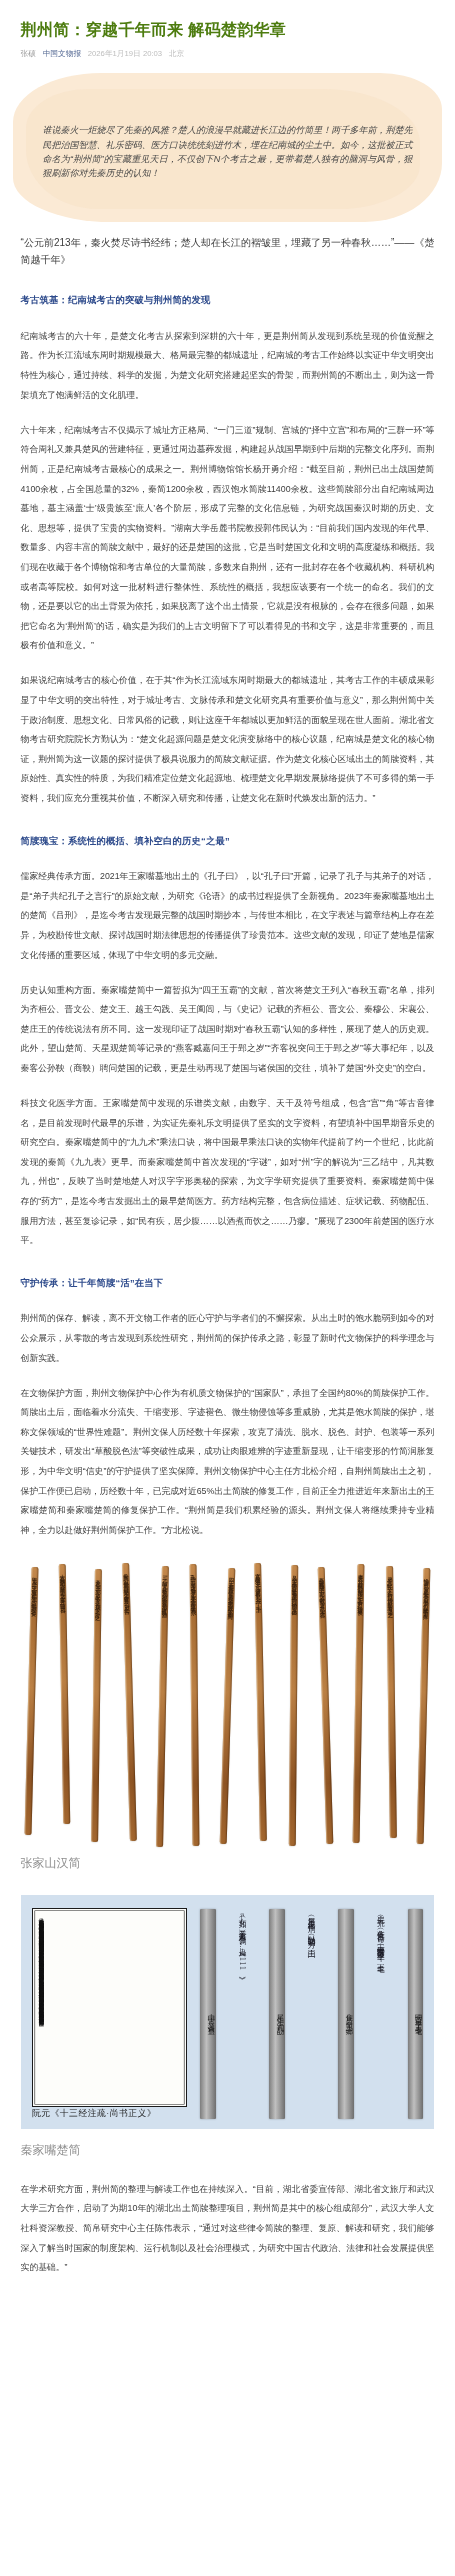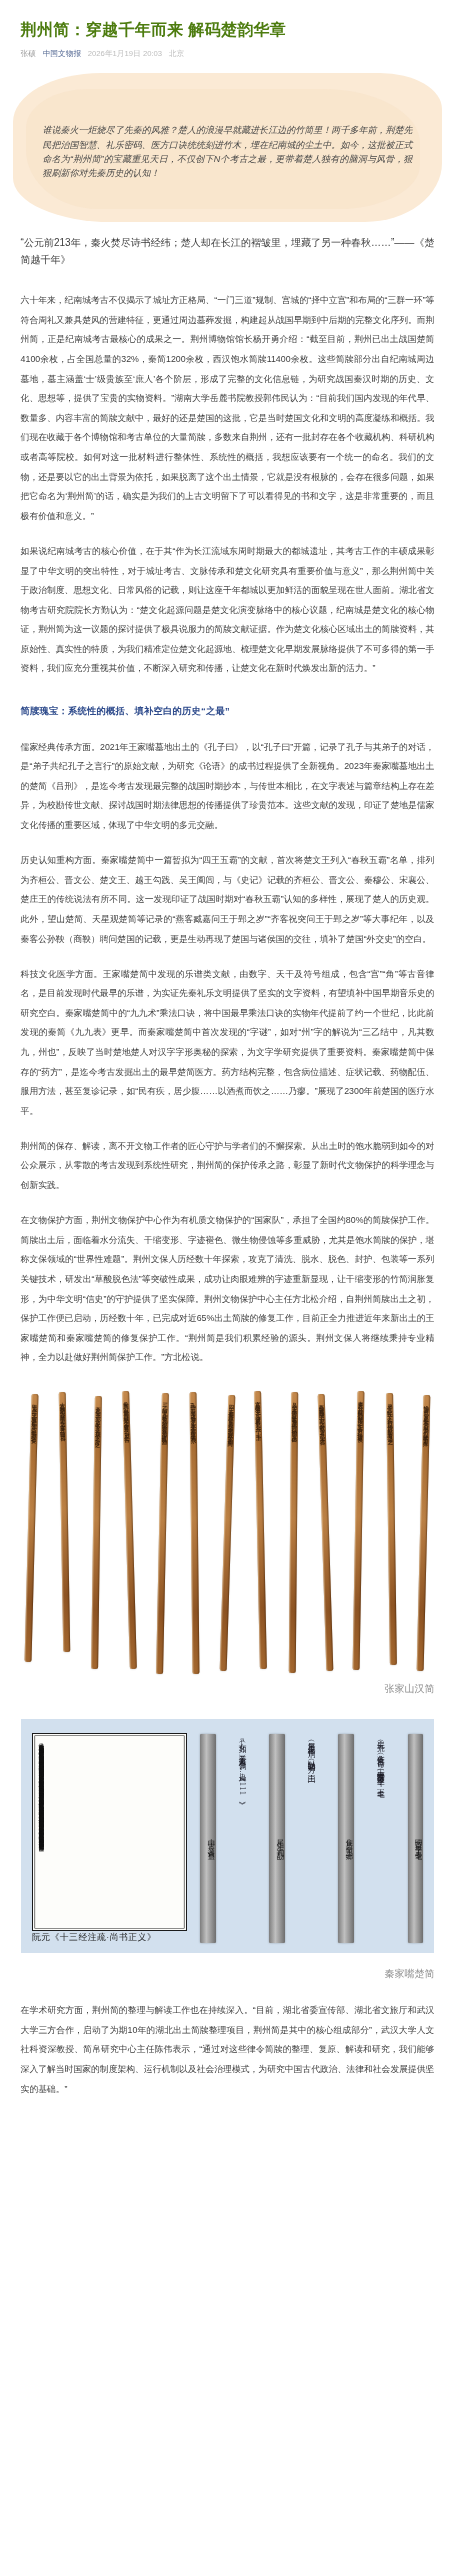--- a/index.html
+++ b/index.html
@@ -20,21 +20,21 @@
   .quote{font-size:10px;line-height:16.5px;margin:13.4px 0 23px;text-align:justify;color:#3d3d3d;}
   .para{font-size:8.8px;line-height:19.6px;margin:0 0 15.5px;text-align:justify;color:#3d3d3d;}
   .sec{font-size:9.3px;color:#2e4b8c;font-weight:700;margin:26px 0 19.6px;letter-spacing:0.2px;}
 
   figure{margin:23px 0 0;}
   .slips{height:278px;display:flex;justify-content:space-between;align-items:flex-start;padding:0 7.2px;}
   .slip{width:6.7px;border-radius:2.1px;display:flex;justify-content:center;
         background:linear-gradient(180deg,#c58a4d,#a86d33 18%,#bb8044 45%,#8e5423 78%,#a3672f);
         box-shadow:inset 1px 0 1px rgba(255,235,200,.45), inset -1px 0 1.5px rgba(60,30,5,.5), 0 0.5px 1.5px rgba(0,0,0,.15);}
   .slip-ink{writing-mode:vertical-rl;font-size:5.2px;line-height:1;letter-spacing:2.1px;color:#241204;opacity:.85;font-weight:700;margin-top:6.2px;font-family:"Liberation Serif","DejaVu Serif",serif;}
-  figcaption{text-align:right;color:#8e8e8e;font-size:10px;margin:13.4px 0 4.1px;}
+  figcaption{text-align:left;color:#8e8e8e;font-size:12px;margin:13.4px 0 4.1px;}
 
   .cmp{background:#d2e0ee;height:234px;box-sizing:border-box;padding:13.4px 11.3px 9.3px;display:flex;gap:13.4px;}
   .book{flex:0 0 155px;display:flex;flex-direction:column;min-width:0;}
   .book-page{flex:1;background:#fdfdfa;border:1px solid #1b1b1b;box-shadow:inset 0 0 0 1.5px #fdfdfa,inset 0 0 0 2.1px #1b1b1b;padding:5.2px 4.6px;overflow:hidden;}
   .book-text{writing-mode:vertical-rl;height:100%;font-size:5.4px;line-height:1.55;letter-spacing:0.3px;color:#121212;font-family:"Liberation Serif","DejaVu Serif",serif;}
   .book-label{font-family:"Liberation Serif","DejaVu Serif",serif;font-size:8.8px;color:#1c1c1c;margin-top:1px;letter-spacing:0.5px;}
   .cmp-cols{flex:1;display:flex;justify-content:space-between;min-width:0;padding:1px 0;}
   .gslip{width:15.5px;border-radius:1px;box-sizing:border-box;padding-top:7.2px;text-align:center;
          background:linear-gradient(90deg,#7d7d7d,#c0c0c0 40%,#6e6e6e);
          writing-mode:vertical-rl;font-size:7.2px;letter-spacing:3.6px;color:#0f0f0f;
@@ -57,28 +57,31 @@
 
   <div class="intro-wrap">
     <div class="blob-a"></div>
     <div class="blob-b"></div>
     <p class="intro-text">谁说秦火一炬烧尽了先秦的风雅？楚人的浪漫早就藏进长江边的竹简里！两千多年前，荆楚先民把治国智慧、礼乐密码、医方口诀统统刻进竹木，埋在纪南城的尘土中。如今，这批被正式命名为“荆州简”的宝藏重见天日，不仅创下N个考古之最，更带着楚人独有的脑洞与风骨，狠狠刷新你对先秦历史的认知！</p>
   </div>
 
   <p class="quote">“公元前213年，秦火焚尽诗书经纬；楚人却在长江的褶皱里，埋藏了另一种春秋……”——《楚简越千年》</p>
 
 
+  <h2 class="sec">考古筑基：纪南城考古的突破与荆州简的发现</h2>
+  <p class="para">纪南城考古的六十年，是楚文化考古从探索到深耕的六十年，更是荆州简从发现到系统呈现的价值觉醒之路。作为长江流域东周时期规模最大、格局最完整的都城遗址，纪南城的考古工作始终以实证中华文明突出特性为核心，通过持续、科学的发掘，为楚文化研究搭建起坚实的骨架，而荆州简的不断出土，则为这一骨架填充了饱满鲜活的文化肌理。</p>
   <p class="para">六十年来，纪南城考古不仅揭示了城址方正格局、“一门三道”规制、宫城的“择中立宫”和布局的“三群一环”等符合周礼又兼具楚风的营建特征，更通过周边墓葬发掘，构建起从战国早期到中后期的完整文化序列。而荆州简，正是纪南城考古最核心的成果之一。荆州博物馆馆长杨开勇介绍：“截至目前，荆州已出土战国楚简4100余枚，占全国总量的32%，秦简1200余枚，西汉饱水简牍11400余枚。这些简牍部分出自纪南城周边墓地，墓主涵盖‘士’级贵族至‘庶人’各个阶层，形成了完整的文化信息链，为研究战国秦汉时期的历史、文化、思想等，提供了宝贵的实物资料。”湖南大学岳麓书院教授郭伟民认为：“目前我们国内发现的年代早、数量多、内容丰富的简牍文献中，最好的还是楚国的这批，它是当时楚国文化和文明的高度凝练和概括。我们现在收藏于各个博物馆和考古单位的大量简牍，多数来自荆州，还有一批封存在各个收藏机构、科研机构或者高等院校。如何对这一批材料进行整体性、系统性的概括，我想应该要有一个统一的命名。我们的文物，还是要以它的出土背景为依托，如果脱离了这个出土情景，它就是没有根脉的，会存在很多问题，如果把它命名为‘荆州简’的话，确实是为我们的上古文明留下了可以看得见的书和文字，这是非常重要的，而且极有价值和意义。”</p>
   <p class="para">如果说纪南城考古的核心价值，在于其“作为长江流域东周时期最大的都城遗址，其考古工作的丰硕成果彰显了中华文明的突出特性，对于城址考古、文脉传承和楚文化研究具有重要价值与意义”，那么荆州简中关于政治制度、思想文化、日常风俗的记载，则让这座千年都城以更加鲜活的面貌呈现在世人面前。湖北省文物考古研究院院长方勤认为：“楚文化起源问题是楚文化演变脉络中的核心议题，纪南城是楚文化的核心物证，荆州简为这一议题的探讨提供了极具说服力的简牍文献证据。作为楚文化核心区域出土的简牍资料，其原始性、真实性的特质，为我们精准定位楚文化起源地、梳理楚文化早期发展脉络提供了不可多得的第一手资料，我们应充分重视其价值，不断深入研究和传播，让楚文化在新时代焕发出新的活力。”</p>
 
   <h2 class="sec">简牍瑰宝：系统性的概括、填补空白的历史“之最”</h2>
   <p class="para">儒家经典传承方面。2021年王家嘴墓地出土的《孔子曰》，以“孔子曰”开篇，记录了孔子与其弟子的对话，是“弟子共纪孔子之言行”的原始文献，为研究《论语》的成书过程提供了全新视角。2023年秦家嘴墓地出土的楚简《吕刑》，是迄今考古发现最完整的战国时期抄本，与传世本相比，在文字表述与篇章结构上存在差异，为校勘传世文献、探讨战国时期法律思想的传播提供了珍贵范本。这些文献的发现，印证了楚地是儒家文化传播的重要区域，体现了中华文明的多元交融。</p>
   <p class="para">历史认知重构方面。秦家嘴楚简中一篇暂拟为“四王五霸”的文献，首次将楚文王列入“春秋五霸”名单，排列为齐桓公、晋文公、楚文王、越王勾践、吴王阖闾，与《史记》记载的齐桓公、晋文公、秦穆公、宋襄公、楚庄王的传统说法有所不同。这一发现印证了战国时期对“春秋五霸”认知的多样性，展现了楚人的历史观。此外，望山楚简、天星观楚简等记录的“燕客臧嘉问王于郢之岁”“齐客祝突问王于郢之岁”等大事纪年，以及秦客公孙鞅（商鞅）聘问楚国的记载，更是生动再现了楚国与诸侯国的交往，填补了楚国“外交史”的空白。</p>
   <p class="para">科技文化医学方面。王家嘴楚简中发现的乐谱类文献，由数字、天干及符号组成，包含“宫”“角”等古音律名，是目前发现时代最早的乐谱，为实证先秦礼乐文明提供了坚实的文字资料，有望填补中国早期音乐史的研究空白。秦家嘴楚简中的“九九术”乘法口诀，将中国最早乘法口诀的实物年代提前了约一个世纪，比此前发现的秦简《九九表》更早。而秦家嘴楚简中首次发现的“字谜”，如对“州”字的解说为“三乙结中，凡其数九，州也”，反映了当时楚地楚人对汉字字形奥秘的探索，为文字学研究提供了重要资料。秦家嘴楚简中保存的“药方”，是迄今考古发掘出土的最早楚简医方。药方结构完整，包含病位描述、症状记载、药物配伍、服用方法，甚至复诊记录，如“民有疾，居少腹……以酒煮而饮之……乃瘳。”展现了2300年前楚国的医疗水平。</p>
 
+  <h2 class="sec">守护传承：让千年简牍“活”在当下</h2>
   <p class="para">荆州简的保存、解读，离不开文物工作者的匠心守护与学者们的不懈探索。从出土时的饱水脆弱到如今的对公众展示，从零散的考古发现到系统性研究，荆州简的保护传承之路，彰显了新时代文物保护的科学理念与创新实践。</p>
   <p class="para">在文物保护方面，荆州文物保护中心作为有机质文物保护的“国家队”，承担了全国约80%的简牍保护工作。简牍出土后，面临着水分流失、干缩变形、字迹褪色、微生物侵蚀等多重威胁，尤其是饱水简牍的保护，堪称文保领域的“世界性难题”。荆州文保人历经数十年探索，攻克了清洗、脱水、脱色、封护、包装等一系列关键技术，研发出“草酸脱色法”等突破性成果，成功让肉眼难辨的字迹重新显现，让干缩变形的竹简润胀复形，为中华文明“信史”的守护提供了坚实保障。荆州文物保护中心主任方北松介绍，自荆州简牍出土之初，保护工作便已启动，历经数十年，已完成对近65%出土简牍的修复工作，目前正全力推进近年来新出土的王家嘴楚简和秦家嘴楚简的修复保护工作。“荆州简是我们积累经验的源头。荆州文保人将继续秉持专业精神，全力以赴做好荆州简保护工作。”方北松说。</p>
 
   <figure>
     <div class="slips" id="slips">
         <div class="slip" style="height: 268px; margin-top: 3.1px; transform: rotate(1.5deg);">
           <span class="slip-ink">甲辰之日王命攻尹赐金十益以为郢之资</span>
         </div>
         <div class="slip" style="height: 260px; margin-top: 1px; transform: rotate(-1deg);">
           <span class="slip-ink">大莫嚣阳为晋师于郢之岁享月己酉之日</span>

